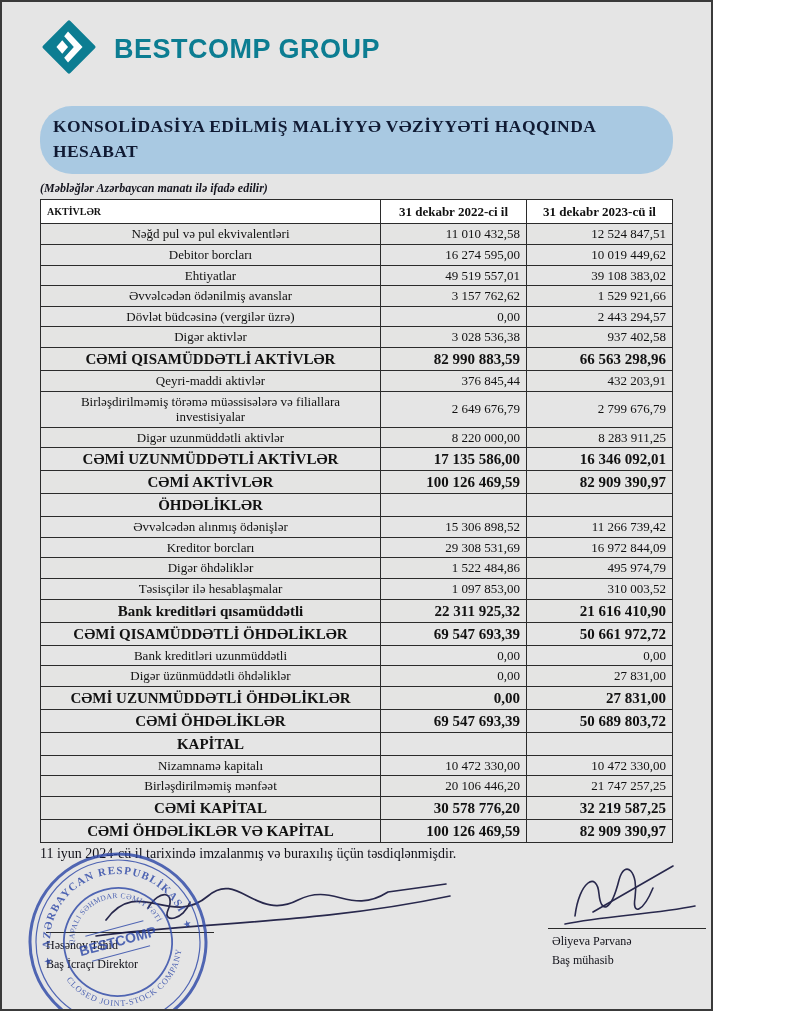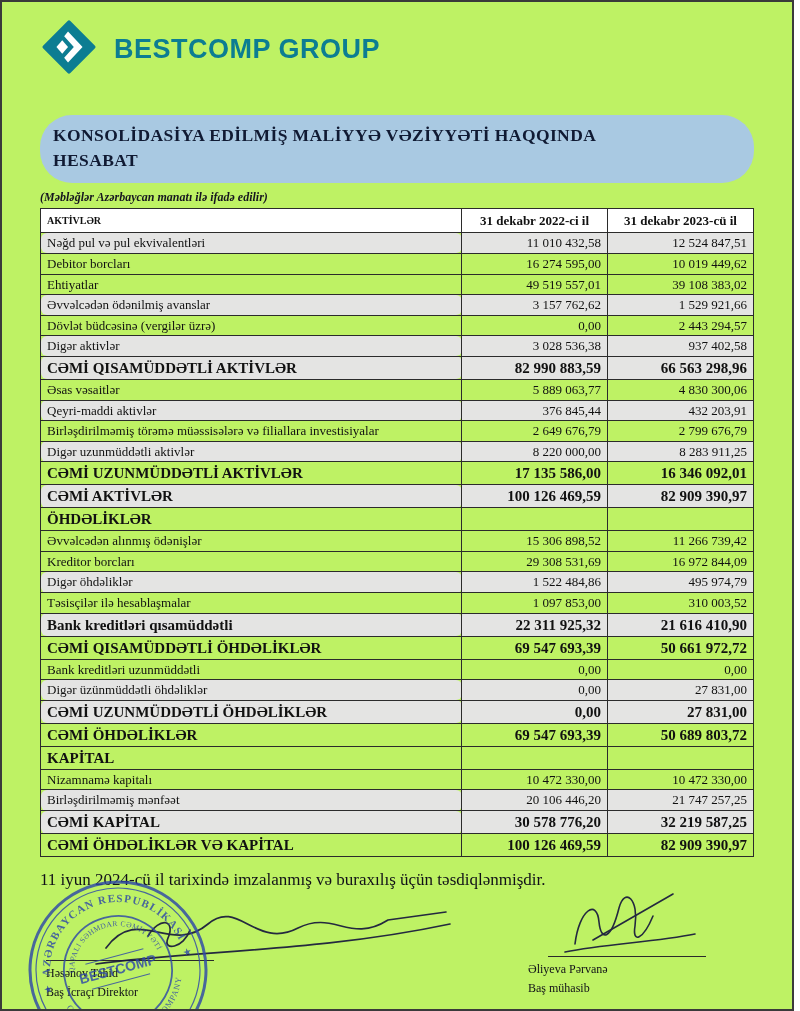--- a/index.html
+++ b/index.html
@@ -1,76 +1,76 @@
 <!DOCTYPE html>
 <html><head>
 <meta charset="utf-8">
 <style>
   * { box-sizing: border-box; margin: 0; padding: 0; }
   html, body { width: 800px; background: #ffffff; }
   body { font-family: "Liberation Serif", serif; color: #111; }
 
   .page {
-    width: 794px; height: 1011px;
-    background: #bef264;
+    width: 713px; height: 1011px;
+    background: #e5e5e5;
     border: 2px solid #3a3a3a;
     padding: 14px 38px 0 38px;
     position: relative;
     overflow: hidden;
   }
 
   
   .brand-row { display: flex; align-items: center; gap: 16px; margin-top: 2px; }
   .brand-text {
     font-family: "Liberation Sans", sans-serif;
     font-weight: 700; font-size: 27px; letter-spacing: 0.5px;
     color: #0c7d92;
   }
 
   
   .title-band {
-    margin-top: 35px;
+    margin-top: 26px;
     background: #a9c9e2;
     padding: 8px 13px 9px 13px;
     font-weight: 700; font-size: 17.5px; letter-spacing: 0.4px;
     color: #101a33; line-height: 1.45; border-radius: 32px;
   }
   .title-band span { display: block; }
 
   .subtitle {
     margin-top: 7px; margin-bottom: 3px;
     font-size: 12px; font-weight: 700; font-style: italic; color: #15151f;
   }
 
   
   table.fin-table { width: 100%; border-collapse: collapse; font-size: 13px; }
   .fin-table th, .fin-table td { border: 1px solid #2b2b2b; padding: 2px 6px; line-height: 1.2; }
   .fin-table thead th { font-weight: 700; padding: 4px 6px; background: #fff; }
   .fin-table th.col-label { text-align: left; font-size: 10px; }
   .fin-table th.col-num { text-align: center; width: 146px; font-size: 13px; }
-  .fin-table td.col-label { text-align: left; border-radius: 6px; }
+  .fin-table td.col-label { text-align: center; border-radius: 6px; }
   .fin-table td.col-num { text-align: right; }
   .fin-table tr.shaded { background: #e4e4e3; }
   .fin-table tr.bold td { font-weight: 700; font-size: 15px; }
 
   
-  .approval { margin-top: 13px; font-size: 17px; color: #101018; }
+  .approval { margin-top: 3px; font-size: 14px; color: #101018; }
 
   .sig-area { position: relative; height: 132px; margin-top: 4px; }
   .stamp { position: absolute; left: -14px; top: -16px; z-index: 3; opacity: 0.82; }
   .sig-left { position: absolute; left: 48px; top: -8px; z-index: 2; opacity: 0.9; }
   .sig-right { position: absolute; left: 505px; top: -12px; z-index: 2; opacity: 0.9; }
 
   .sig-line { position: absolute; border-top: 1.4px solid #2a2a2a; z-index: 1; }
   .sig-line.left { left: 6px; top: 66px; width: 168px; }
   .sig-line.right { left: 508px; top: 62px; width: 158px; }
 
   .sig-block { position: absolute; z-index: 1; font-size: 12px; line-height: 1.55; color: #101018; }
   .sig-block.left { left: 6px; top: 70px; }
-  .sig-block.right { left: 488px; top: 66px; }
+  .sig-block.right { left: 512px; top: 66px; }
   .sig-name { display: block; }
   .sig-title { display: block; }
 
   .bottom-note {
     position: relative; z-index: 1;
     margin-top: 22px; margin-left: 2px;
     font-size: 13px; font-style: italic; color: #15151f;
   }
 </style>
 </head>
@@ -132,25 +132,20 @@
         </tr>
         <tr class="shaded">
           <td class="col-label">Digər aktivlər</td>
           <td class="col-num">3 028 536,38</td>
           <td class="col-num">937 402,58</td>
         </tr>
         <tr class="bold shaded">
           <td class="col-label">CƏMİ QISAMÜDDƏTLİ AKTİVLƏR</td>
           <td class="col-num">82 990 883,59</td>
           <td class="col-num">66 563 298,96</td>
-        </tr>
-        <tr>
-          <td class="col-label">Əsas vəsaitlər</td>
-          <td class="col-num">5 889 063,77</td>
-          <td class="col-num">4 830 300,06</td>
         </tr>
         <tr class="shaded">
           <td class="col-label">Qeyri-maddi aktivlər</td>
           <td class="col-num">376 845,44</td>
           <td class="col-num">432 203,91</td>
         </tr>
         <tr>
           <td class="col-label">Birləşdirilməmiş  törəmə müəssisələrə və filiallara investisiyalar</td>
           <td class="col-num">2 649 676,79</td>
           <td class="col-num">2 799 676,79</td>

